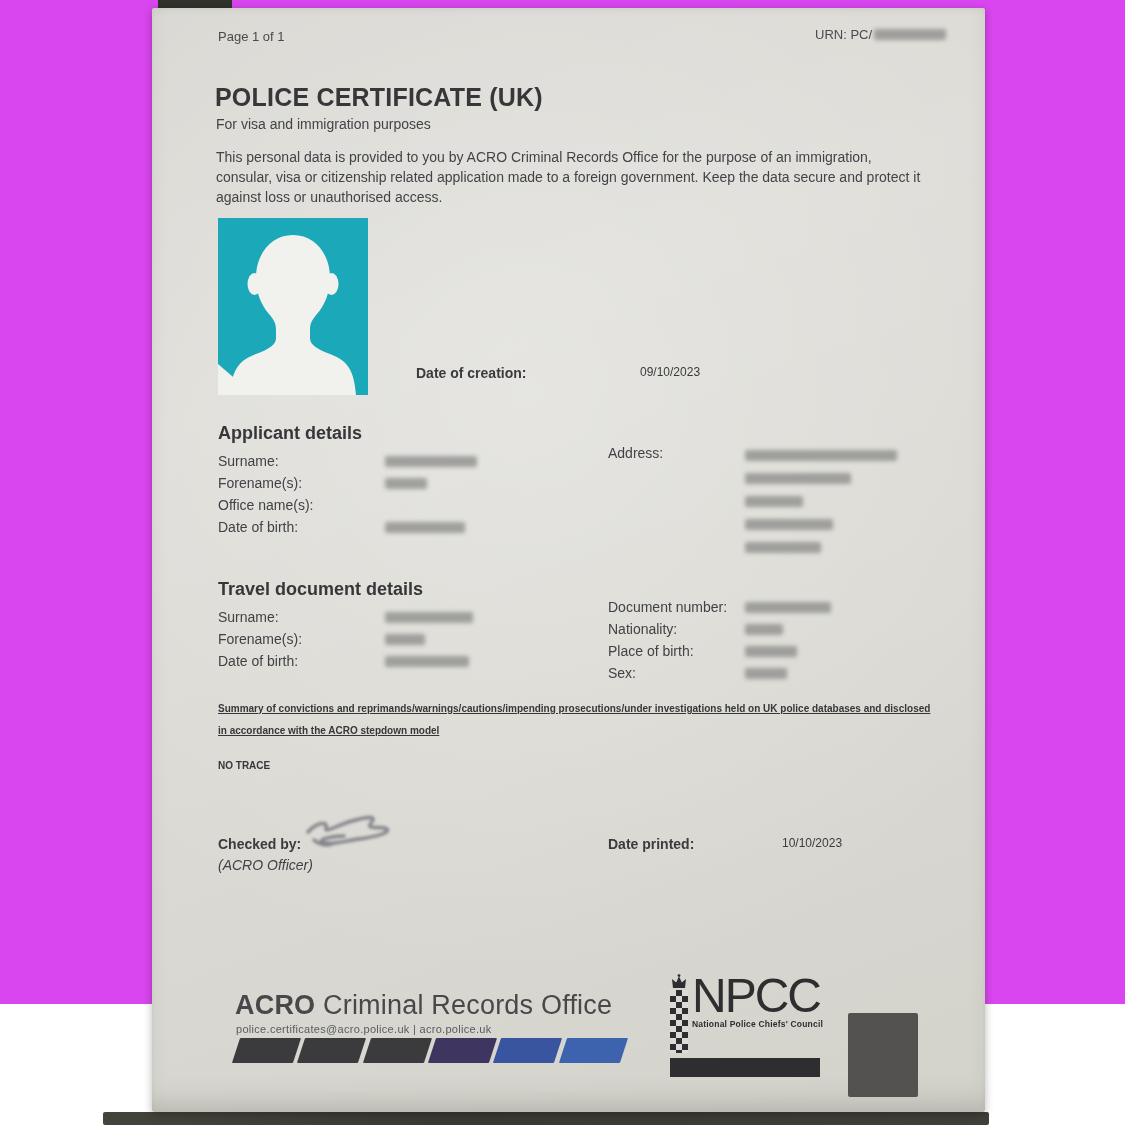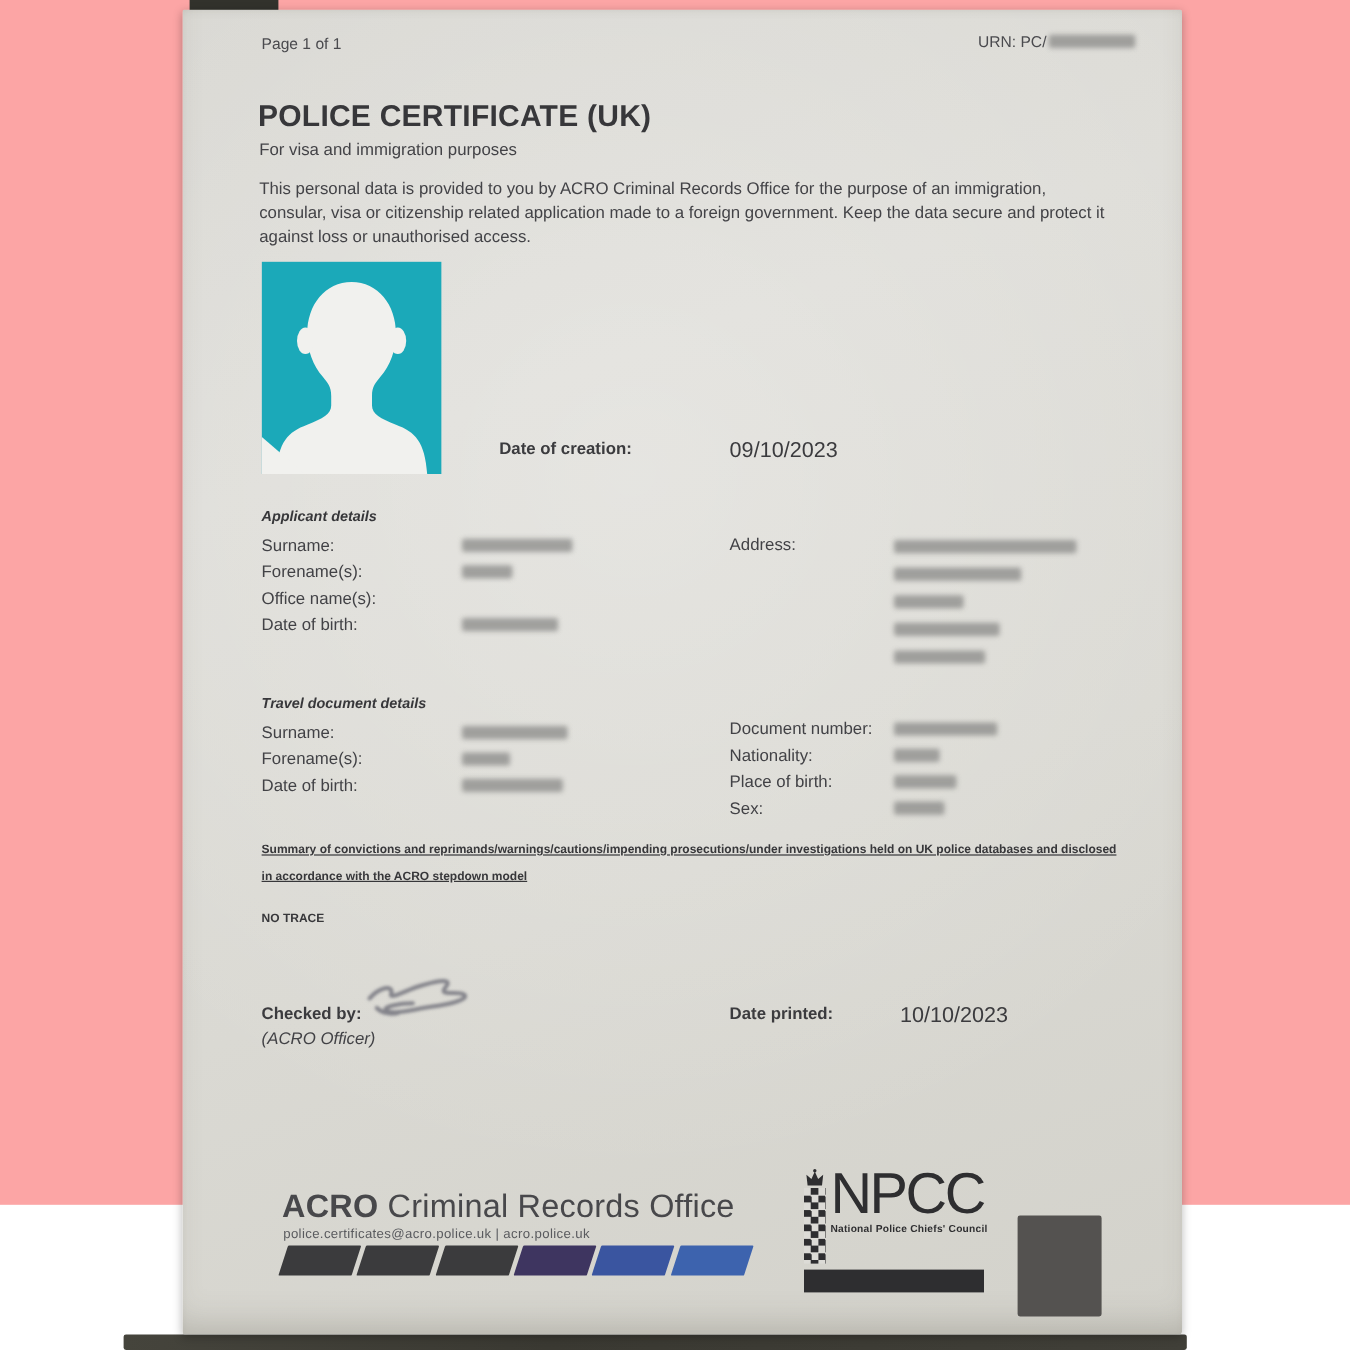--- a/index.html
+++ b/index.html
@@ -1,18 +1,18 @@
 <!DOCTYPE html>
 <html><head>
 <meta charset="utf-8">
 <style>
   * { margin:0; padding:0; box-sizing:border-box; }
   html,body { width:1125px; height:1125px; background:#ffffff; overflow:hidden;
     font-family:"Liberation Sans", sans-serif; }
-  .stage { position:relative; width:1125px; height:1004px; background:#fca5a5; }
+  .stage { position:relative; width:1125px; height:1004px; background:#d946ef; }
 
   
   .sheet { position:absolute; left:152px; top:8px; width:833px; height:1104px;
     background:
       radial-gradient(120% 90% at 45% 35%, rgba(255,255,255,.25), rgba(0,0,0,0) 60%),
       linear-gradient(160deg, #d9d8d3 0%, #deddd8 30%, #dad9d3 62%, #d3d2cb 100%);
     box-shadow: 0 2px 8px rgba(0,0,0,.28), inset 0 -20px 28px -14px rgba(95,92,80,.30),
       inset 0 4px 10px -6px rgba(95,92,80,.25);
     border-radius:2px; }
   .sheet-content { position:absolute; inset:0; filter:blur(.3px); color:#3e3e41; }
@@ -26,23 +26,23 @@
   .meta-small { font-size:13px; color:#4a4a4e; }
   .page-title { font-size:25px; font-weight:700; letter-spacing:.2px; color:#37373a; }
   .page-subtitle { font-size:14px; color:#434347; }
   .intro { width:712px; font-size:14px; line-height:20px; color:#434347; }
 
   .photo { left:66px; top:210px; width:150px; height:177px; }
   .photo svg { display:block; }
 
   .lbl { font-size:14px; color:#424246; }
   .lbl-b { font-size:14px; font-weight:700; color:#3b3b3e; }
-  .val { font-size:18px; color:#3b3b3e; }
-
-  .sec-heading { font-size:12px; font-weight:700; color:#37373a; margin-bottom:6px;font-style:italic; }
+  .val { font-size:12px; color:#3b3b3e;margin-left:32px; }
+
+  .sec-heading { font-size:18px; font-weight:700; color:#37373a; margin-bottom:6px; }
   .frow { display:flex; align-items:center; height:22px; }
   .frow .lbl { width:167px; flex:0 0 167px; }
   .frow2 .lbl { width:137px; flex:0 0 137px; }
 
   
   .redact { display:inline-block; height:11px; border-radius:2px;
     background:#8d8d8b; opacity:.78; filter:blur(2.2px); }
   .addr-col { display:flex; flex-direction:column; gap:12px; padding-top:5px; }
 
   .summary { width:724px; font-size:10px; font-weight:700; line-height:22px;

